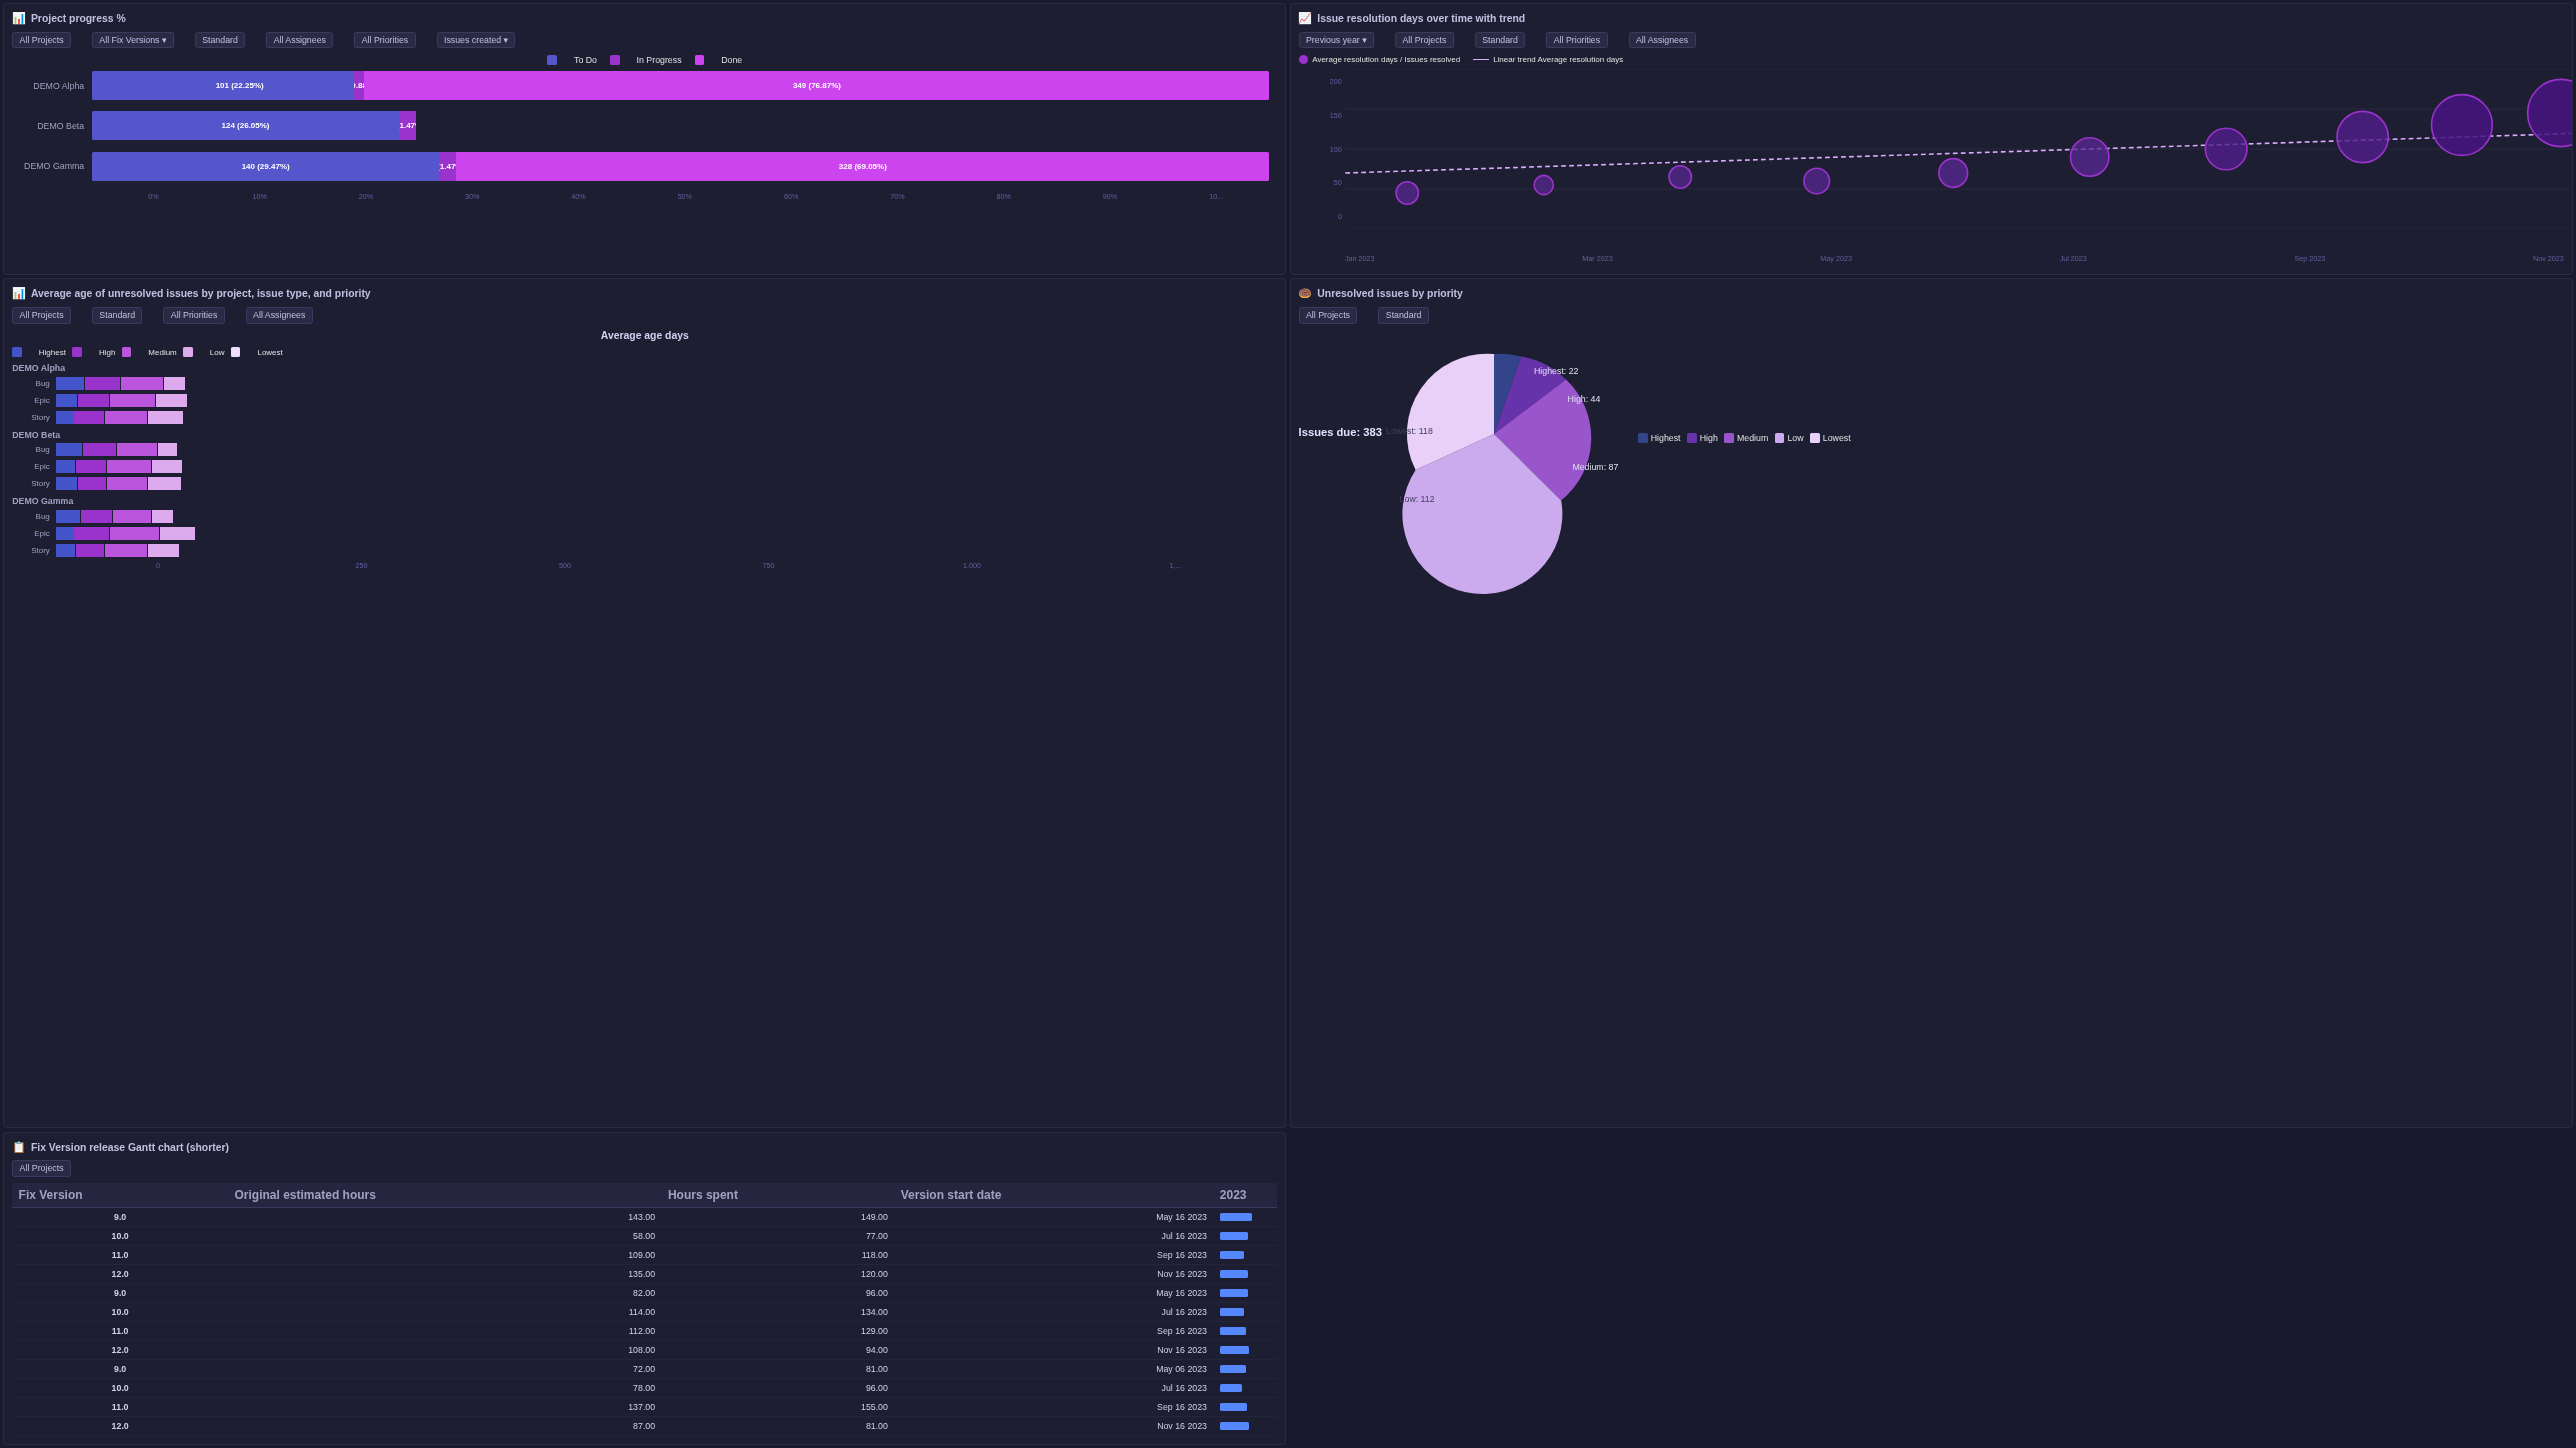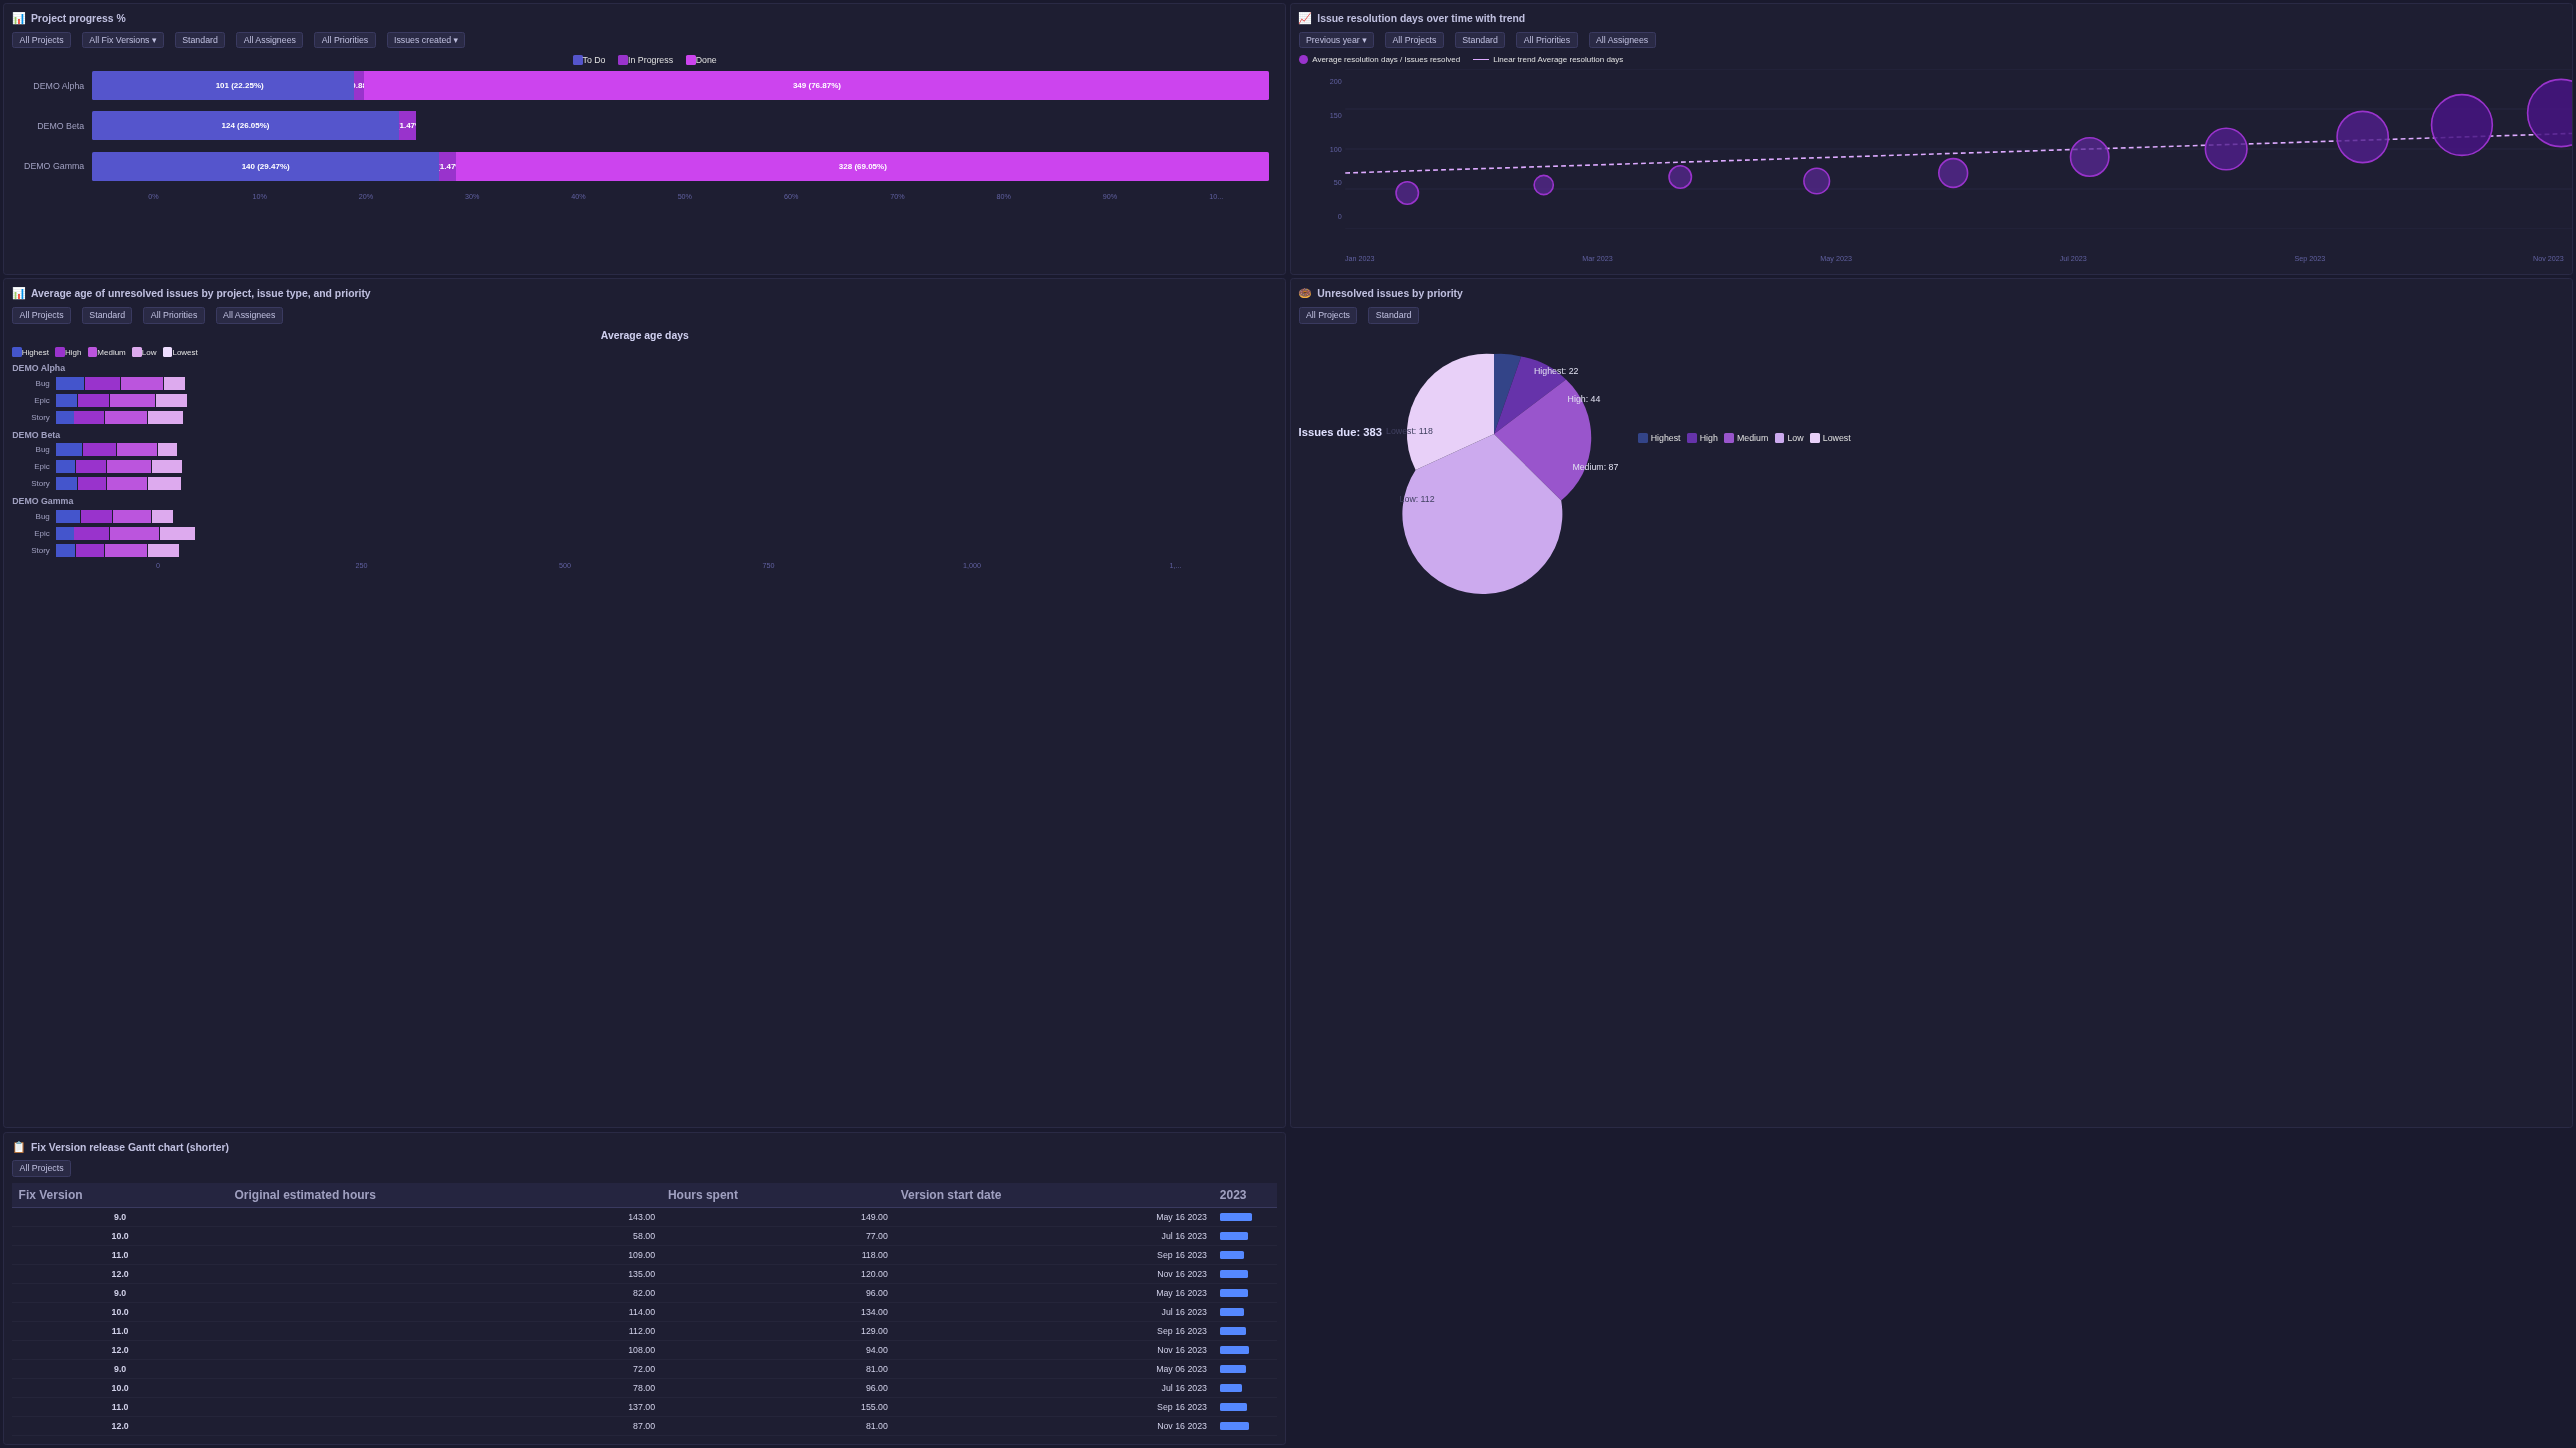--- a/index.html
+++ b/index.html
@@ -36,21 +36,21 @@
       gap: 4.8px;
     }
     .panel-icon {
       color: #e060a0;
       font-size: 11.2px;
     }
     
     .toolbar {
       display: flex;
       align-items: center;
-      gap: 11px;
+      gap: 21px;
       flex-wrap: wrap;
       margin-bottom: 6.4px;
     }
     .toolbar-btn {
       background: #2a2a45;
       border: 0.8px solid #3a3a60;
       color: #c0c0e0;
       padding: 2.4px 6.4px;
       border-radius: 2.4px;
       font-size: 8.8px;
@@ -65,21 +65,21 @@
       display: flex;
       align-items: center;
       gap: 13px;
       justify-content: center;
       margin-bottom: 6.4px;
       font-size: 8.8px;
     }
     .legend-item {
       display: flex;
       align-items: flex-end;
-      gap: 0;
+      gap: 17px;
     }
     .legend-dot {
       width: 9.6px;
       height: 9.6px;
       border-radius: 1.6px;
     }
 
     
     .bar-chart {
       padding: 0 8px;

